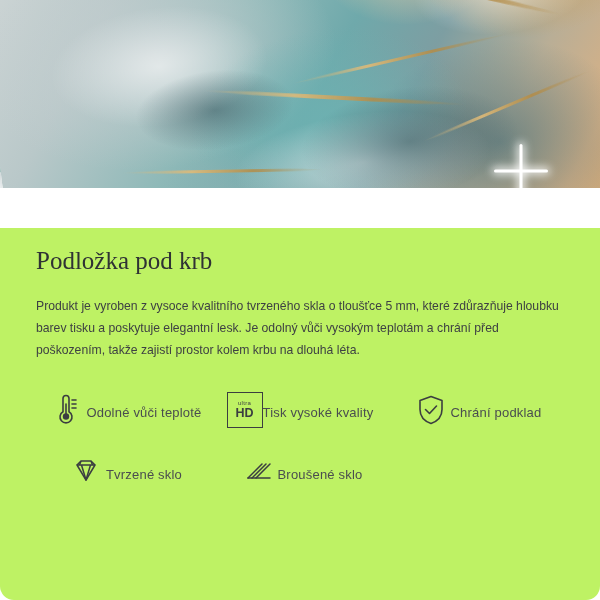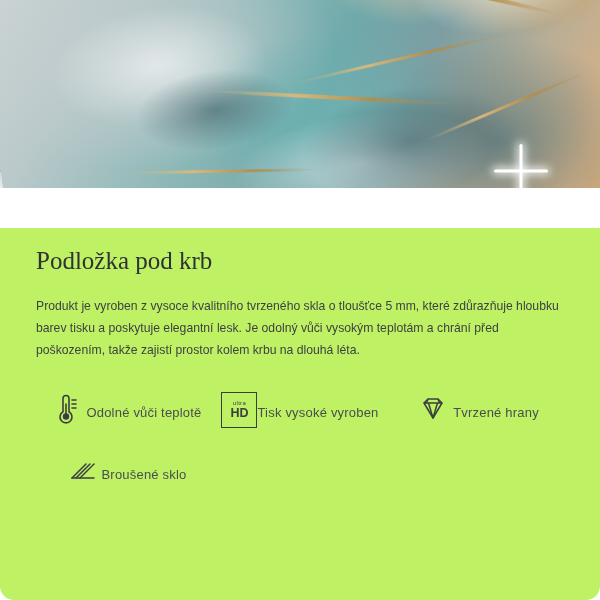--- a/index.html
+++ b/index.html
@@ -240,34 +240,43 @@
         <div class="feature-label">Odolné vůči teplotě</div>
       </div>
 
       <div class="feature">
         <div class="feature-icon">
           <div class="hd-box">
             <span class="hd-top">ultra</span>
             <span class="hd-bottom">HD</span>
           </div>
         </div>
-        <div class="feature-label">Tisk vysoké vyroben</div>
-      </div>
-
+        <div class="feature-label">Tisk vysoké kvality</div>
+      </div>
+
+      <div class="feature">
+        <div class="feature-icon">
+          <svg width="40" height="40" viewBox="0 0 40 40" fill="none" stroke="#3b3e40" stroke-width="1.6" stroke-linecap="round" stroke-linejoin="round">
+            <path d="M20 6.5l11 4v9c0 7-4.8 11.8-11 14-6.2-2.2-11-7-11-14v-9l11-4z"></path>
+            <path d="M14.5 19.5l4 4 7-7.5"></path>
+          </svg>
+        </div>
+        <div class="feature-label">Chrání podklad</div>
+      </div>
 
       <div class="feature">
         <div class="feature-icon">
           <svg width="40" height="40" viewBox="0 0 40 40" fill="none" stroke="#3b3e40" stroke-width="1.5" stroke-linejoin="round">
             <path d="M11 13h18l-9 15-9-15z"></path>
             <path d="M11 13l4-4h10l4 4"></path>
             <path d="M15 9l-1.5 4M25 9l1.5 4"></path>
             <path d="M15.5 13L20 28l4.5-15"></path>
           </svg>
         </div>
-        <div class="feature-label">Tvrzené hrany</div>
+        <div class="feature-label">Tvrzené sklo</div>
       </div>
 
       <div class="feature">
         <div class="feature-icon">
           <svg width="40" height="40" viewBox="0 0 40 40" fill="none" stroke="#3b3e40" stroke-width="1.5" stroke-linecap="round">
             <path d="M10 26L24 12"></path>
             <path d="M14 26L28 12"></path>
             <path d="M18 26L32 12"></path>
             <path d="M10 26h22"></path>
           </svg>

